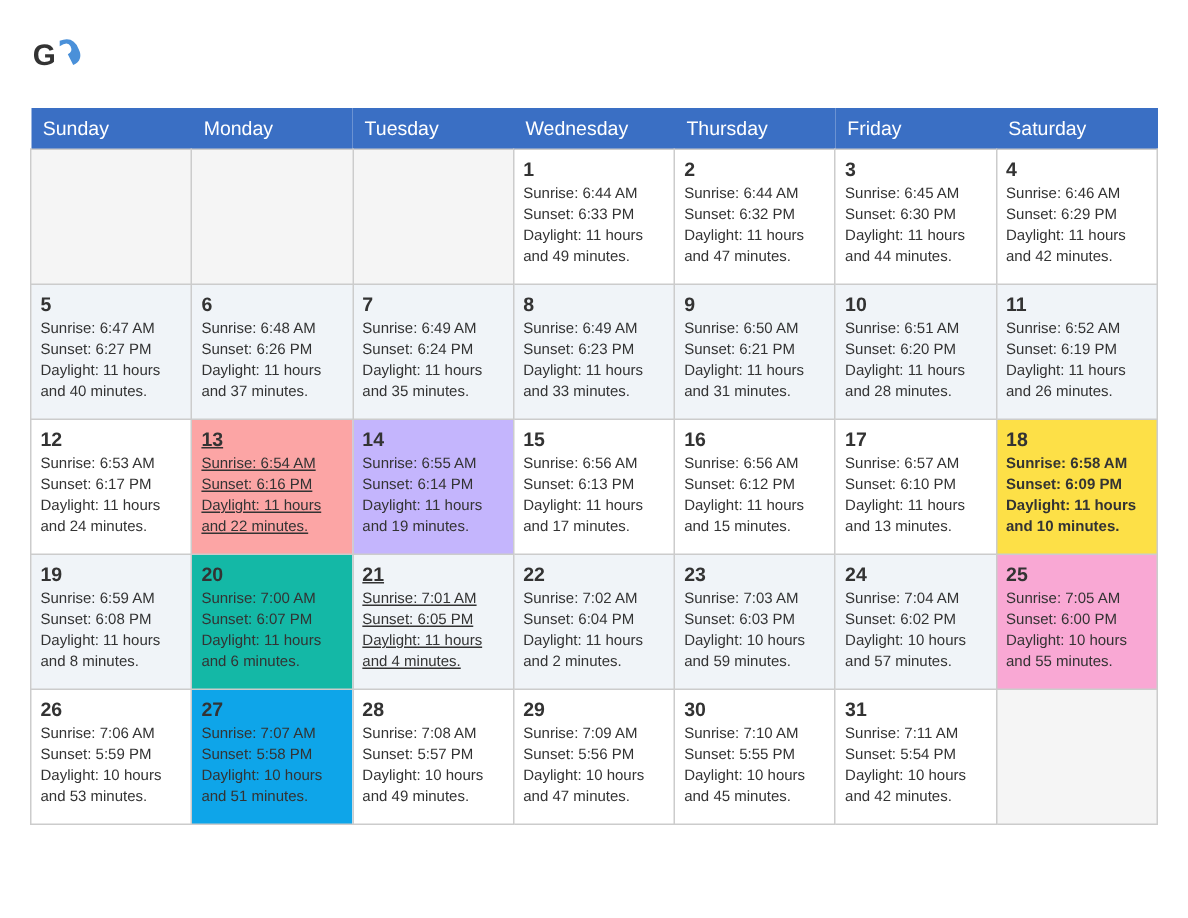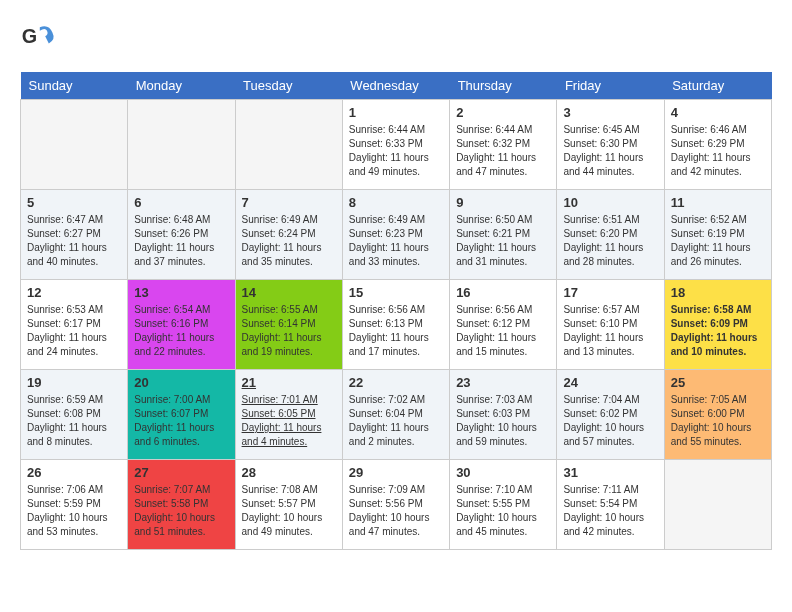--- a/index.html
+++ b/index.html
@@ -209,28 +209,28 @@
         </td>
       </tr>
       <tr>
         <td style="background-color: rgb(255, 255, 255);">
           <div class="day-number">12</div>
           <div class="day-info" style="white-space: pre-line;">Sunrise: 6:53 AM
 Sunset: 6:17 PM
 Daylight: 11 hours
 and 24 minutes.</div>
         </td>
-        <td style="background-color: #d946ef;">
+        <td style="background-color: #fca5a5; text-decoration: underline;">
           <div class="day-number">13</div>
           <div class="day-info" style="white-space: pre-line;">Sunrise: 6:54 AM
 Sunset: 6:16 PM
 Daylight: 11 hours
 and 22 minutes.</div>
         </td>
-        <td style="background-color: #84cc16;">
+        <td style="background-color: #c4b5fd;">
           <div class="day-number">14</div>
           <div class="day-info" style="white-space: pre-line;">Sunrise: 6:55 AM
 Sunset: 6:14 PM
 Daylight: 11 hours
 and 19 minutes.</div>
         </td>
         <td style="background-color: rgb(255, 255, 255);">
           <div class="day-number">15</div>
           <div class="day-info" style="white-space: pre-line;">Sunrise: 6:56 AM
 Sunset: 6:13 PM
@@ -295,37 +295,37 @@
 Daylight: 10 hours
 and 59 minutes.</div>
         </td>
         <td style="background-color: rgb(240, 244, 248);">
           <div class="day-number">24</div>
           <div class="day-info" style="white-space: pre-line;">Sunrise: 7:04 AM
 Sunset: 6:02 PM
 Daylight: 10 hours
 and 57 minutes.</div>
         </td>
-        <td style="background-color: #fdba74;">
+        <td style="background-color: #f9a8d4;">
           <div class="day-number">25</div>
           <div class="day-info" style="white-space: pre-line;">Sunrise: 7:05 AM
 Sunset: 6:00 PM
 Daylight: 10 hours
 and 55 minutes.</div>
         </td>
       </tr>
       <tr>
         <td style="background-color: rgb(255, 255, 255);">
           <div class="day-number">26</div>
           <div class="day-info" style="white-space: pre-line;">Sunrise: 7:06 AM
 Sunset: 5:59 PM
 Daylight: 10 hours
 and 53 minutes.</div>
         </td>
-        <td style="background-color: #ef4444;">
+        <td style="background-color: #0ea5e9;">
           <div class="day-number">27</div>
           <div class="day-info" style="white-space: pre-line;">Sunrise: 7:07 AM
 Sunset: 5:58 PM
 Daylight: 10 hours
 and 51 minutes.</div>
         </td>
         <td style="background-color: rgb(255, 255, 255);">
           <div class="day-number">28</div>
           <div class="day-info" style="white-space: pre-line;">Sunrise: 7:08 AM
 Sunset: 5:57 PM

